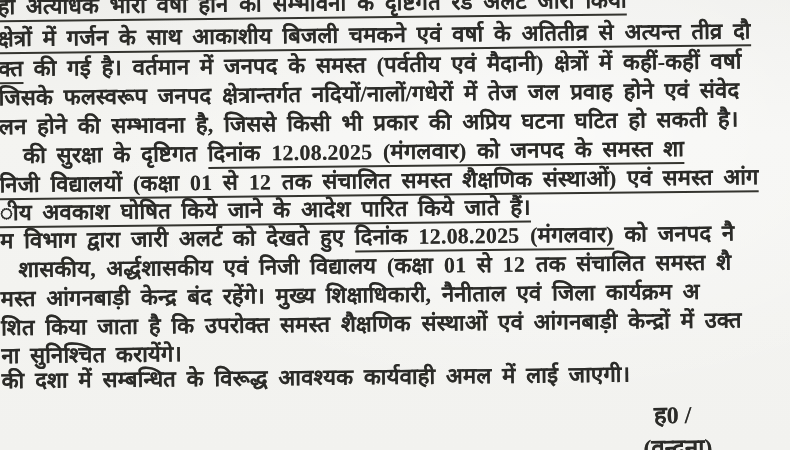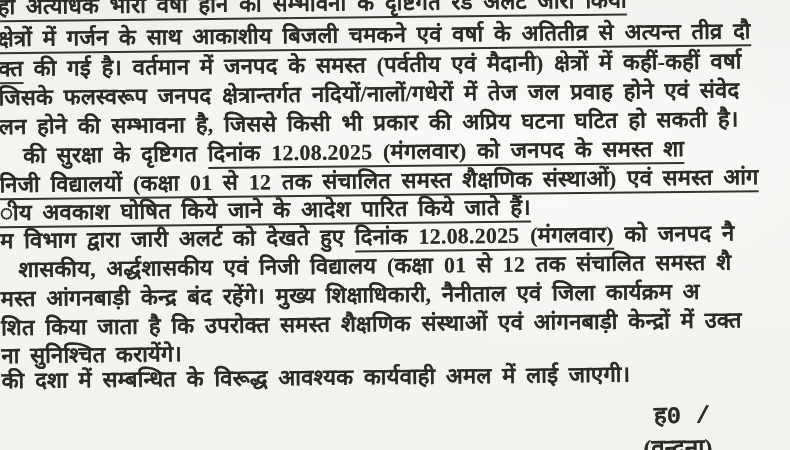--- a/index.html
+++ b/index.html
@@ -35,21 +35,21 @@
     padding-bottom:1px;
   }
   .sig{
     position:absolute;
     font-size:24px;
     font-weight:600;
     color:#2b2b28;
     white-space:nowrap;
     text-shadow:0 0 0.6px rgba(45,45,40,0.55);
   }
-  .sig-mark{left:652px;top:400px;font-family:Liberation Mono, monospace;}
+  .sig-mark{left:652px;top:400px;}
   .sig-name{left:641px;top:433px;}
 </style>
 </head>
 <body>
 
 <div class="screen">
   <div class="doc">
     <div id="doc-lines">
         <div class="line" style="top: -12px; left: 0px;"><span class="seg u">हीं अत्यधिक भारी वर्षा होने की सम्भावना के दृष्टिगत रेड अलर्ट जारी किया</span></div>
         <div class="line" style="top: 20px; left: 0px;"><span class="seg u">क्षेत्रों में गर्जन के साथ आकाशीय बिजली चमकने एवं वर्षा के अतितीव्र से अत्यन्त तीव्र दौ</span></div>

